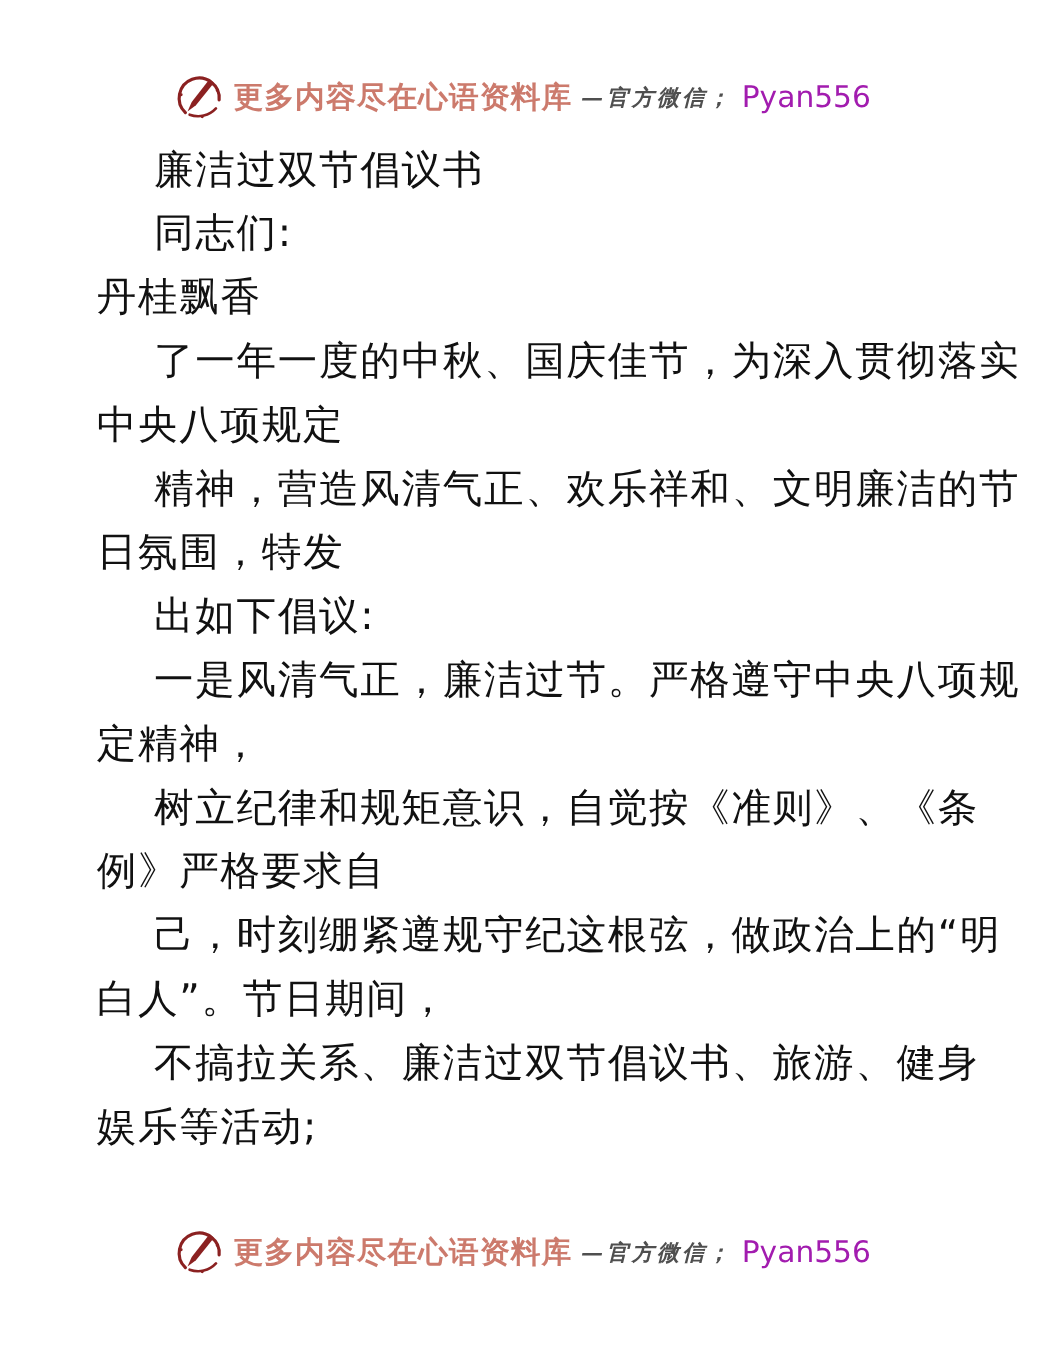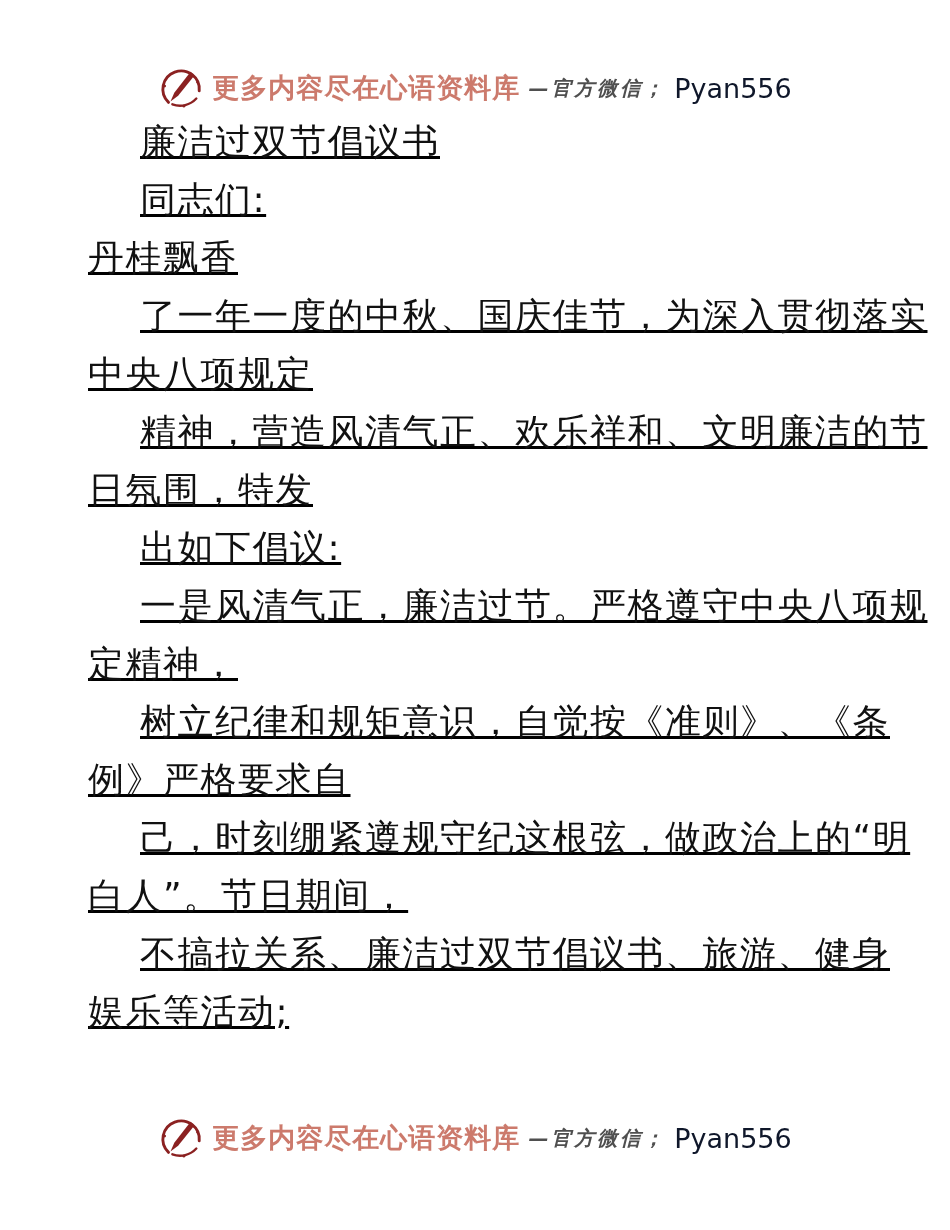--- a/index.html
+++ b/index.html
@@ -38,28 +38,27 @@
     font-family: "DejaVu Serif", serif;
     font-style: italic;
     font-weight: 700;
     font-size: 20px;
     color: #4f4f4f;
     letter-spacing: 3px;
   }
   .wechat-id {
     font-family: "DejaVu Sans", sans-serif;
     font-size: 27px;
-    color: #0f172a;
+    color: #a21caf;
   }
   .doc-body {
     position: absolute;
-    top: 113px;
+    top: 126px;
     left: 88px;
     right: 84px;
-    text-decoration: underline;
   }
   .doc-line {
     font-size: 36px;
     line-height: 58px;
     height: 58px;
     color: #111111;
     letter-spacing: 1.5px;
     white-space: nowrap;
     overflow: visible;
   }

